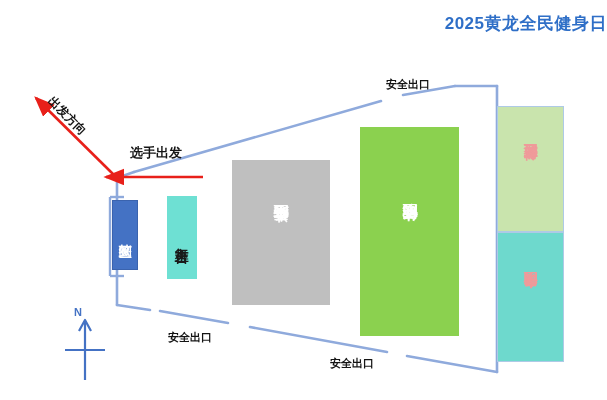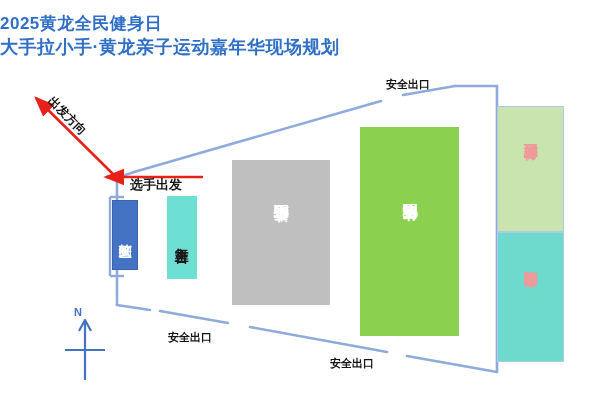--- a/index.html
+++ b/index.html
@@ -15,21 +15,21 @@
     overflow: hidden;
     font-family: "Liberation Sans", "DejaVu Sans", sans-serif;
   }
 
   
   .title-block {
     position: absolute;
     left: 0;
     top: 12px;
     width: 607px;
-    text-align: left;
+    text-align: right;
     z-index: 40;
   }
   .title-line1 {
     font-size: 17px;
     font-weight: bold;
     color: #2f6fc7;
     letter-spacing: 0.5px;
     line-height: 23px;
     white-space: nowrap;
   }
@@ -122,21 +122,21 @@
   .map-text {
     position: absolute;
     font-weight: bold;
     color: #141414;
     white-space: nowrap;
     z-index: 30;
   }
   #label-exit-top   { left: 386px; top: 77px;  font-size: 11px; }
   #label-exit-left  { left: 168px; top: 330px; font-size: 11px; }
   #label-exit-bot   { left: 330px; top: 356px; font-size: 11px; }
-  #label-start      { left: 130px; top: 176px; font-size: 13px; }
+  #label-start      { left: 130px; top: 144px; font-size: 13px; }
   #label-direction  {
     left: 56px; top: 93px; font-size: 12px;
     transform: rotate(45deg);
     transform-origin: left top;
   }
   #label-north {
     left: 74px; top: 306px; font-size: 11px;
     color: #4472c4; font-weight: bold;
   }
 
@@ -153,21 +153,20 @@
     pointer-events: none;
   }
 </style>
 </head>
 <body>
 
 <div id="page">
 
   <div class="title-block">
     <div class="title-line1">2025黄龙全民健身日</div>
-    <div class="title-line2">大手拉小手·黄龙亲子运动嘉年华现场规划</div>
   </div>
 
   <svg id="vector-layer" viewBox="0 0 607 400" xmlns="http://www.w3.org/2000/svg">
     <defs>
       <marker id="redhead" markerWidth="9" markerHeight="9" refX="7" refY="3.2" orient="auto" markerUnits="strokeWidth">
         <path d="M0,0 L8,3.2 L0,6.4 Z" fill="#e8201a"></path>
       </marker>
     </defs>
 
     <g fill="none" stroke="#8faadc" stroke-width="2.6" stroke-linecap="round">

